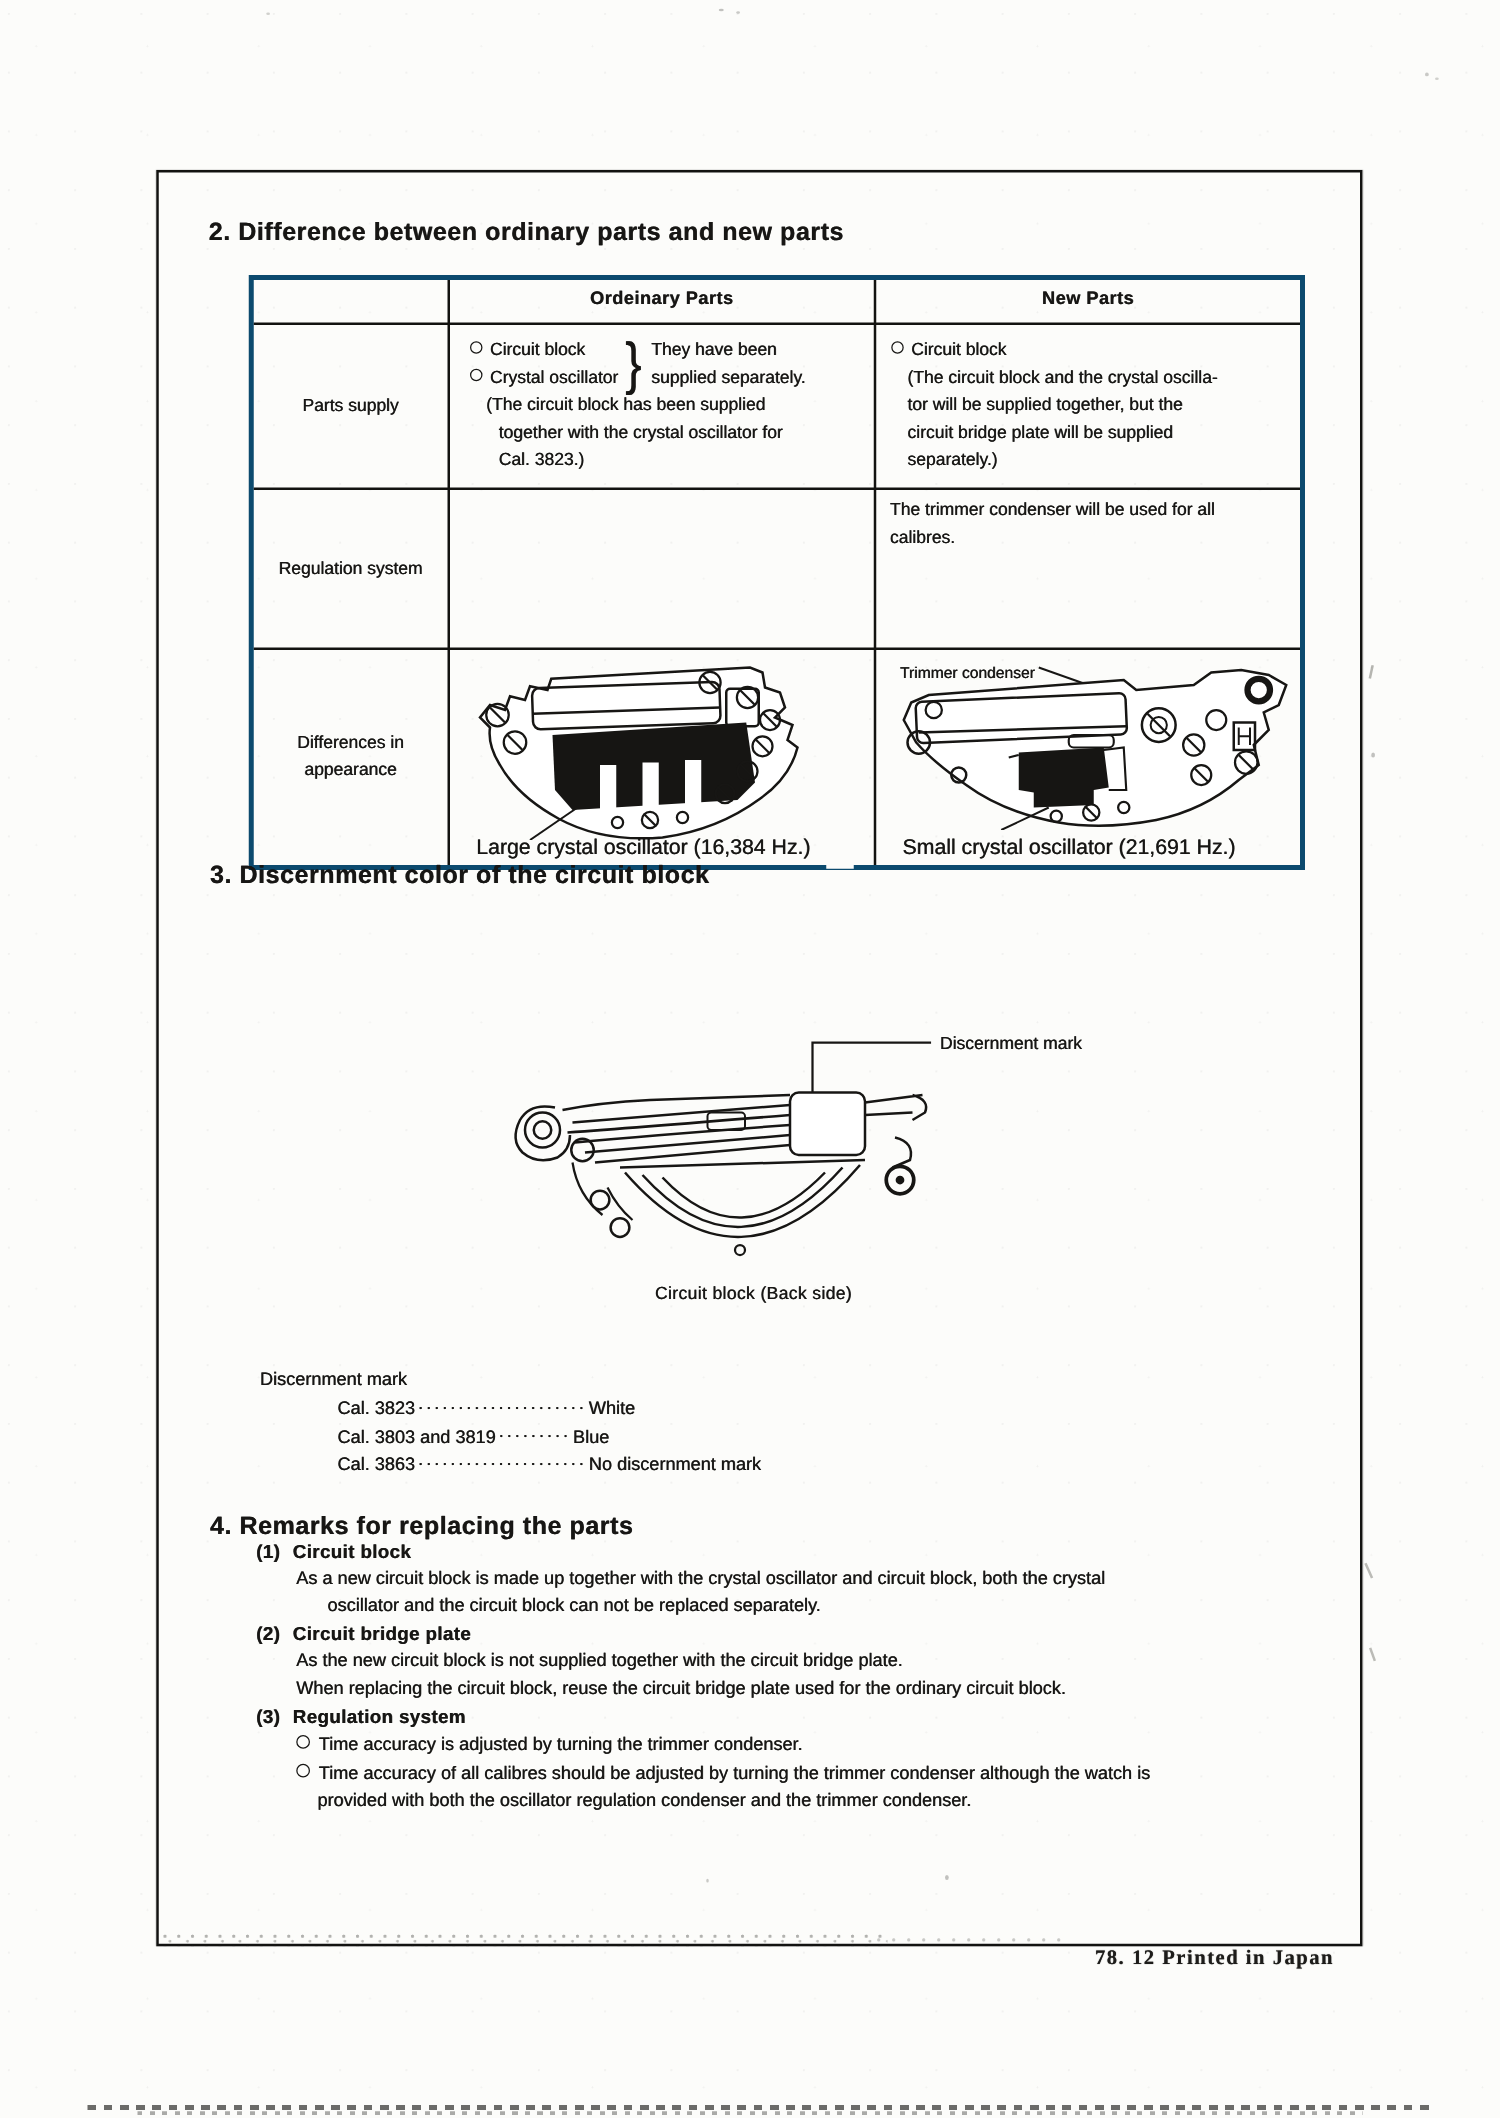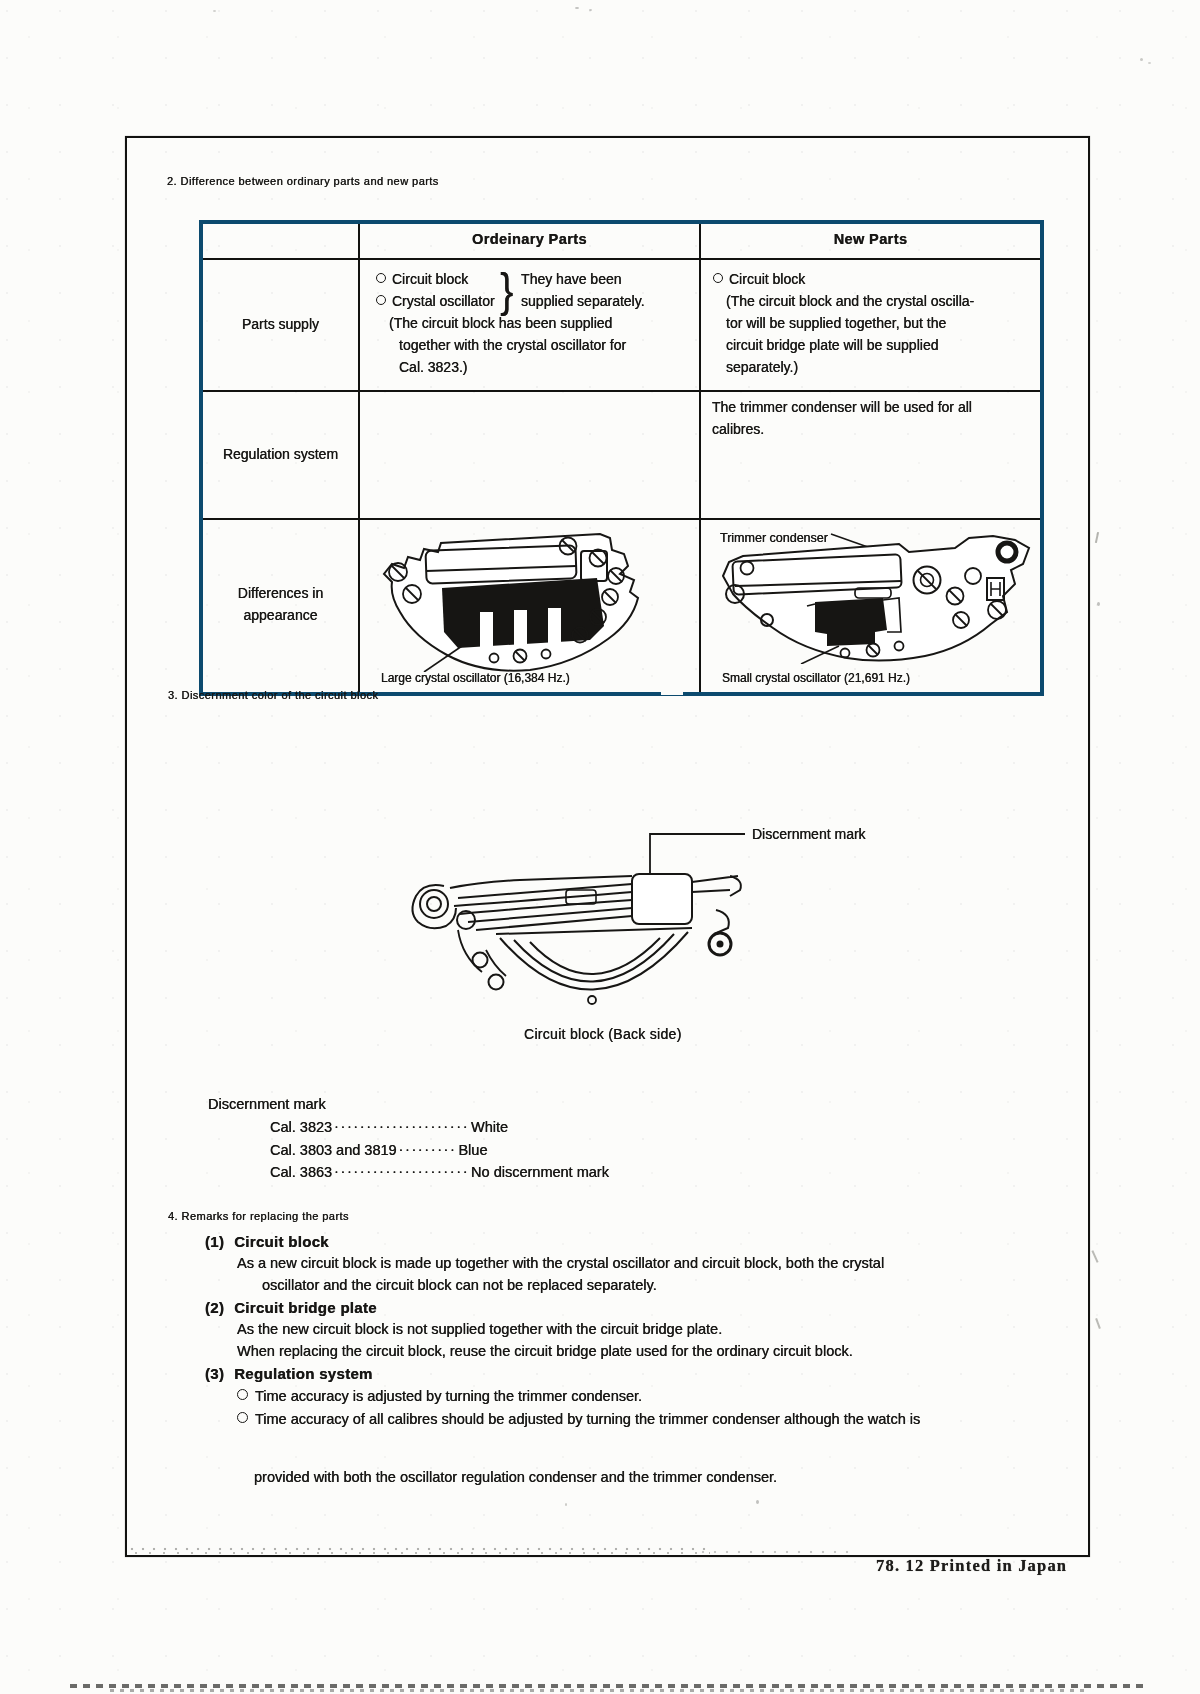--- a/index.html
+++ b/index.html
@@ -8,21 +8,21 @@
     background:#fcfcfa;color:#171614;
     font-family:"Liberation Sans", sans-serif;
     -webkit-font-smoothing:antialiased;
   }
   .ink{text-shadow:0.25px 0 0 rgba(20,20,18,.75), -0.25px 0 0 rgba(20,20,18,.45);}
   .abs{position:absolute;}
   
   .page-border{position:absolute;left:125px;top:136px;width:961px;height:1417px;
     border:2.5px solid #121210;box-shadow:0 0 1px rgba(0,0,0,.4);}
   
-  .sec-heading{position:absolute;font-size:11px;font-weight:normal;letter-spacing:.45px;white-space:nowrap;}
+  .sec-heading{position:absolute;font-size:20px;font-weight:bold;letter-spacing:.45px;white-space:nowrap;}
   
   .parts-table{position:absolute;left:199px;top:220px;width:837px;height:468px;border:4px solid #0c4a6e;}
   .vline{position:absolute;top:0;bottom:0;width:2px;background:#121210;}
   .hline{position:absolute;left:0;right:0;height:2px;background:#121210;}
   .v1{left:155px}.v2{left:496px}
   .h1{top:34px}.h2{top:166px}.h3{top:294px}
   .th{position:absolute;top:7px;text-align:center;font-weight:bold;font-size:14.5px;letter-spacing:.4px;}
   .th-ord{left:157px;width:339px;}
   .th-new{left:498px;width:339px;}
   .cell{position:absolute;font-size:14px;line-height:22px;white-space:nowrap;}
@@ -35,21 +35,21 @@
   .c-r2-ord{left:157px;top:172px;width:339px;}
   .c-r2-new{left:498px;top:172px;width:339px;padding-left:11px;}
   .c-r3-ord{left:157px;top:296px;width:339px;height:172px;}
   .c-r3-new{left:498px;top:296px;width:339px;height:172px;}
   .supply-row{display:flex;align-items:flex-start;}
   .brace{font-size:46px;font-weight:400;line-height:44px;margin:0 7px 0 4px;transform:scaleX(.85);color:#171614;}
   .obul{display:inline-block;width:8px;height:8px;border:1.4px solid #171614;border-radius:50%;
     margin-right:6px;vertical-align:1px;background:transparent;}
   .ml13{margin-left:13px;} .ml23{margin-left:23px;}
   .ln-a{margin-left:38px;} .ln-b{margin-left:214px;} .ln-c{margin-left:116px;}
-  .diagram-caption{position:absolute;font-size:12px;white-space:nowrap;}
+  .diagram-caption{position:absolute;font-size:17px;white-space:nowrap;}
   .trimmer-label{position:absolute;left:19px;top:7px;font-size:12.5px;white-space:nowrap;}
   .callout-label{position:absolute;left:752px;top:826px;font-size:14px;white-space:nowrap;}
   .back-caption{position:absolute;left:524px;top:1026px;font-size:14px;letter-spacing:.3px;white-space:nowrap;}
   
   .dm-title{position:absolute;left:208px;top:1096px;font-size:14.5px;}
   .dm-item{position:absolute;left:247px;font-size:14.5px;white-space:nowrap;margin-left:23px;}
   .dm-dots{letter-spacing:1.6px;margin:0 2px;position:relative;top:-1px;}
   
   .s4-line{position:absolute;font-size:14.5px;white-space:nowrap;}
   .s4-sub{font-weight:bold;font-size:15px;letter-spacing:.3px;}
@@ -290,21 +290,21 @@
 
 <div class="s4-line s4-sub" style="left:205px;top:1365px;">
   <span class="s4-num">(3)</span><span>Regulation system</span>
 </div>
 <div class="s4-line bullet-line" style="left:237px;top:1388px;">
   <span class="obul"></span><span>Time accuracy is adjusted by turning the trimmer condenser.</span>
 </div>
 <div class="s4-line bullet-line" style="left:237px;top:1411px;">
   <span class="obul"></span><span>Time accuracy of all calibres should be adjusted by turning the trimmer condenser although the watch is</span>
 </div>
-<div class="s4-line" style="left:254px;top:1433px;margin-top:36px;">provided with both the oscillator regulation condenser and the trimmer condenser.</div>
+<div class="s4-line" style="left:254px;top:1433px;">provided with both the oscillator regulation condenser and the trimmer condenser.</div>
 
 <div class="print-footer">78. 12  Printed in Japan</div>
 
 <div class="noise n1"></div>
 <div class="noise n2"></div>
 <div class="noise edge1"></div>
 <div class="noise edge2"></div>
 <div class="speck" style="left:575px;top:7px;width:4px;height:2px;opacity:.4;"></div>
 <div class="speck" style="left:589px;top:9px;width:3px;height:2px;opacity:.35;"></div>
 <div class="speck" style="left:213px;top:10px;width:3px;height:2px;opacity:.3;"></div>

